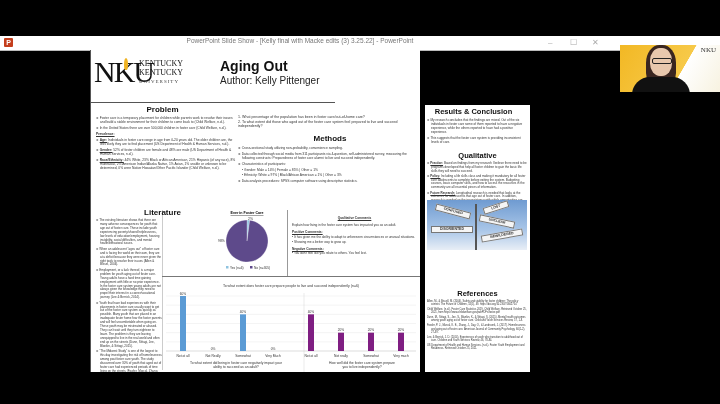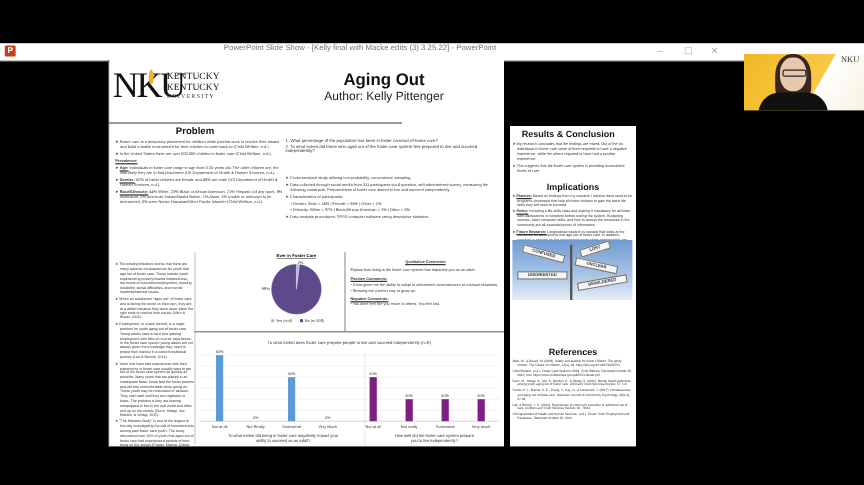--- a/index.html
+++ b/index.html
@@ -8,21 +8,21 @@
   .titlebar .app-icon { position:absolute; left:4px; top:2px; width:9px; height:9px; background:#c43e1c; border-radius:1px; color:#fff; font-size:7px; line-height:9px; text-align:center; font-weight:bold; }
   .titlebar .title { position:absolute; left:0; width:600px; text-align:center; top:1px; font-size:6.5px; color:#777; }
   .titlebar .ctrl { position:absolute; top:0; font-size:8px; color:#aaa; line-height:13px; cursor:pointer; }
   .slide { position:absolute; left:90px; top:50px; width:330px; height:322px; background:#fff; overflow:hidden; }
   .vline { position:absolute; background:#555; }
   .hdr-logo { position:absolute; left:4px; top:5px; width:100px; height:40px; }
   .hdr-logo .nku { position:absolute; left:0; top:0; font-family:"Liberation Serif", serif; font-size:30px; letter-spacing:-2px; color:#111; }
   .hdr-logo .flame { position:absolute; left:30px; top:3px; width:4px; height:12px; background:#f0b323; border-radius:50% 50% 40% 40%; }
   .hdr-logo .uni { position:absolute; left:45px; top:4px; font-family:"Liberation Serif", serif; font-size:8px; line-height:9px; color:#111; }
   .hdr-logo .uni .small { font-size:5px; letter-spacing:1px; color:#444; }
-  .poster-title { position:absolute; left:130px; width:200px; text-align:center; }
+  .poster-title { position:absolute; left:130px; width:200px; text-align:left; }
   .t1 { top:8px; font-size:14px; font-weight:bold; color:#111; }
   .t2 { top:25px; font-size:10px; color:#222; }
   .t3 { top:38px; font-size:7.5px; color:#222; }
   .hrule { position:absolute; left:0; width:330px; height:1px; background:#555; }
   .sec-h { position:absolute; font-weight:bold; color:#111; text-align:center; }
   .txt { position:absolute; font-size:3.3px; line-height:4.3px; color:#333; }
   .txt p { margin:0 0 1.5px 0; padding-left:4px; text-indent:-4px; }
   .txt .u { text-decoration:underline; font-weight:bold; }
   .right-panel { position:absolute; left:425px; top:105px; width:105px; height:267px; background:#fff; overflow:hidden; }
   .signpost { position:absolute; left:2px; top:95px; width:100px; height:50px; background:linear-gradient(180deg,#6f9bd1 0%,#a9c6e8 60%,#e8eef6 100%); }
@@ -74,34 +74,36 @@
   <div class="sec-h" style="left:0;top:55px;width:145px;font-size:8px">Problem</div>
   <div class="txt" style="left:6px;top:66px;width:140px">
     <p>➤ <span>Foster care is a temporary placement for children while parents work to resolve their issues and build a stable environment for their children to come back to (Child Welfare, n.d.).</span></p>
     <p>➤ <span>In the United States there are over 500,000 children in foster care (Child Welfare, n.d.).</span></p>
     <p class="u">Prevalence:</p>
     <p>➤ <span class="u">Age:</span> <span>Individuals in foster care range in age from 0-20 years old. The older children are, the less likely they are to find placement (US Department of Health &amp; Human Services, n.d.).</span></p>
     <p>➤ <span class="u">Gender:</span> <span>52% of foster children are female and 48% are male (US Department of Health &amp; Human Services, n.d.).</span></p>
     <p>➤ <span class="u">Race/Ethnicity:</span> <span>44% White, 23% Black or African American, 21% Hispanic (of any race), 8% multiracial, 2% American Indian/Alaska Native, 1% Asian, 1% unable or unknown to be determined, 0% were Native Hawaiian/Other Pacific Islander (Child Welfare, n.d.).</span></p>
   </div>
 
+  <div class="sec-h" style="left:0;top:158px;width:145px;font-size:8px">Literature</div>
   <div class="txt" style="left:6px;top:169px;width:66px;font-size:3px;line-height:3.9px">
     <p>➤ <span>The existing literature shows that there are many adverse consequences for youth that age out of foster care. These include youth experiencing poverty/shared helplessness, low levels of education/employment, housing instability, social difficulties, and mental health/behavioral issues.</span></p>
     <p>➤ <span>When an adolescent "ages out" of foster care and is facing the world on their own, they are at a deficit because they were never given the right tools to resolve their issues (Allen &amp; Bissel, 2004).</span></p>
     <p>➤ <span>Employment, or a lack thereof, is a major problem for youth aging out of foster care. Young adults have a hard time gaining employment with little or no prior experience. In the foster care system young adults are not always given the knowledge they need to propel their interest in a career/vocational journey (Lee &amp; Berrick, 2014).</span></p>
     <p>➤ <span>Youth that have bad experiences with their placements in foster care usually want to get out of the foster care system as quickly as possible. Many youth that are placed in an inadequate foster home fear the foster parents and will feel uncomfortable when going on. These youth may be mistreated or abused. They can't wait until they turn eighteen to leave. The problem is they are leaving unequipped to live in the real world and often end up on the streets (Dunn, Sittagi, Jee, Blankin, &amp; Sittagi, 2015).</span></p>
     <p>➤ <span>"The Midwest Study" is one of the largest to this day investigating the risk of homelessness among past foster care youth. The study discovered over 30% of youth that aged out of foster care had experienced periods of time living on the streets (Fowler, Marcal, Zhang, Day, &amp; Landsverk, 2017).</span></p>
 
   </div>
 
   <div class="txt" style="left:148px;top:65px;width:182px;font-size:3.6px;line-height:4.6px">
     <div>1. What percentage of the population has been in foster care/out-of-home care?</div>
     <div>2. To what extent did those who aged out of the foster care system feel prepared to live and succeed independently?</div>
   </div>
 
+  <div class="sec-h" style="left:145px;top:84px;width:190px;font-size:8px">Methods</div>
   <div class="txt" style="left:148px;top:96px;width:182px">
     <p>➤ <span>Cross-sectional study utilizing non-probability, convenience sampling.</span></p>
     <p>➤ <span>Data collected through social media from 311 participants via 4-question, self-administered survey, measuring the following constructs: Preparedness of foster care alumni to live and succeed independently.</span></p>
     <p>➤ <span>Characteristics of participants:</span></p>
     <p style="padding-left:8px">• <span>Gender: Male = 14% | Female = 85% | Other = 1%</span></p>
     <p style="padding-left:8px">• <span>Ethnicity: White = 97% | Black/African American = 1% | Other = 3%</span></p>
     <p>➤ <span>Data analysis procedures: SPSS computer software using descriptive statistics.</span></p>
   </div>
 
   <div class="vline" style="left:197px;top:160px;width:1px;height:66px;background:#999"></div>
@@ -182,21 +184,21 @@
     </text>
   </svg>
 </div>
 
 <div class="right-panel">
   <div class="sec-h" style="left:0;top:2px;width:97px;font-size:7.5px">Results &amp; Conclusion</div>
   <div class="txt" style="left:2px;top:13px;width:100px;font-size:3.1px;line-height:4px">
     <p>➤ <span>My research concludes that the findings are mixed. Out of the six individuals in foster care some of them reported to have a negative experience, while the others reported to have had a positive experience.</span></p>
     <p>➤ <span>This suggests that the foster care system is providing inconsistent levels of care.</span></p>
   </div>
-  <div class="sec-h" style="left:0;top:46px;width:105px;font-size:7.5px">Implications</div>
+  <div class="sec-h" style="left:0;top:46px;width:105px;font-size:7.5px">Qualitative</div>
   <div class="txt" style="left:2px;top:57px;width:100px;font-size:3px;line-height:3.8px">
     <p>➤ <span class="u">Practice:</span> <span>Based on findings from my research I believe there need to be programs developed that help all foster children to gain the basic life skills they will need to succeed.</span></p>
     <p>➤ <span class="u">Policy:</span> <span>Including a life skills class and making it mandatory for all foster care adolescents to complete before exiting the system. Budgeting courses, basic computer skills, and how to access the resources in the community are all essential pieces of information.</span></p>
     <p>➤ <span class="u">Future Research:</span> <span>Longitudinal research is needed that looks at the outcomes for adolescents that age out of foster care. In addition, research is needed on the inconsistency with which opportunities are being provided to foster youth. This includes opportunities related to: Education, sports, life skills trainings, and employment.</span></p>
   </div>
   <div class="signpost">
     <div style="position:absolute;left:48px;top:4px;width:2px;height:46px;background:#555"></div>
     <div class="board" style="left:8px;top:8px;width:34px;transform:rotate(15deg)">CONFUSED</div>
     <div class="board" style="left:56px;top:4px;width:24px;transform:rotate(-18deg)">LOST</div>
     <div class="board" style="left:4px;top:26px;width:40px">DISORIENTED</div>

